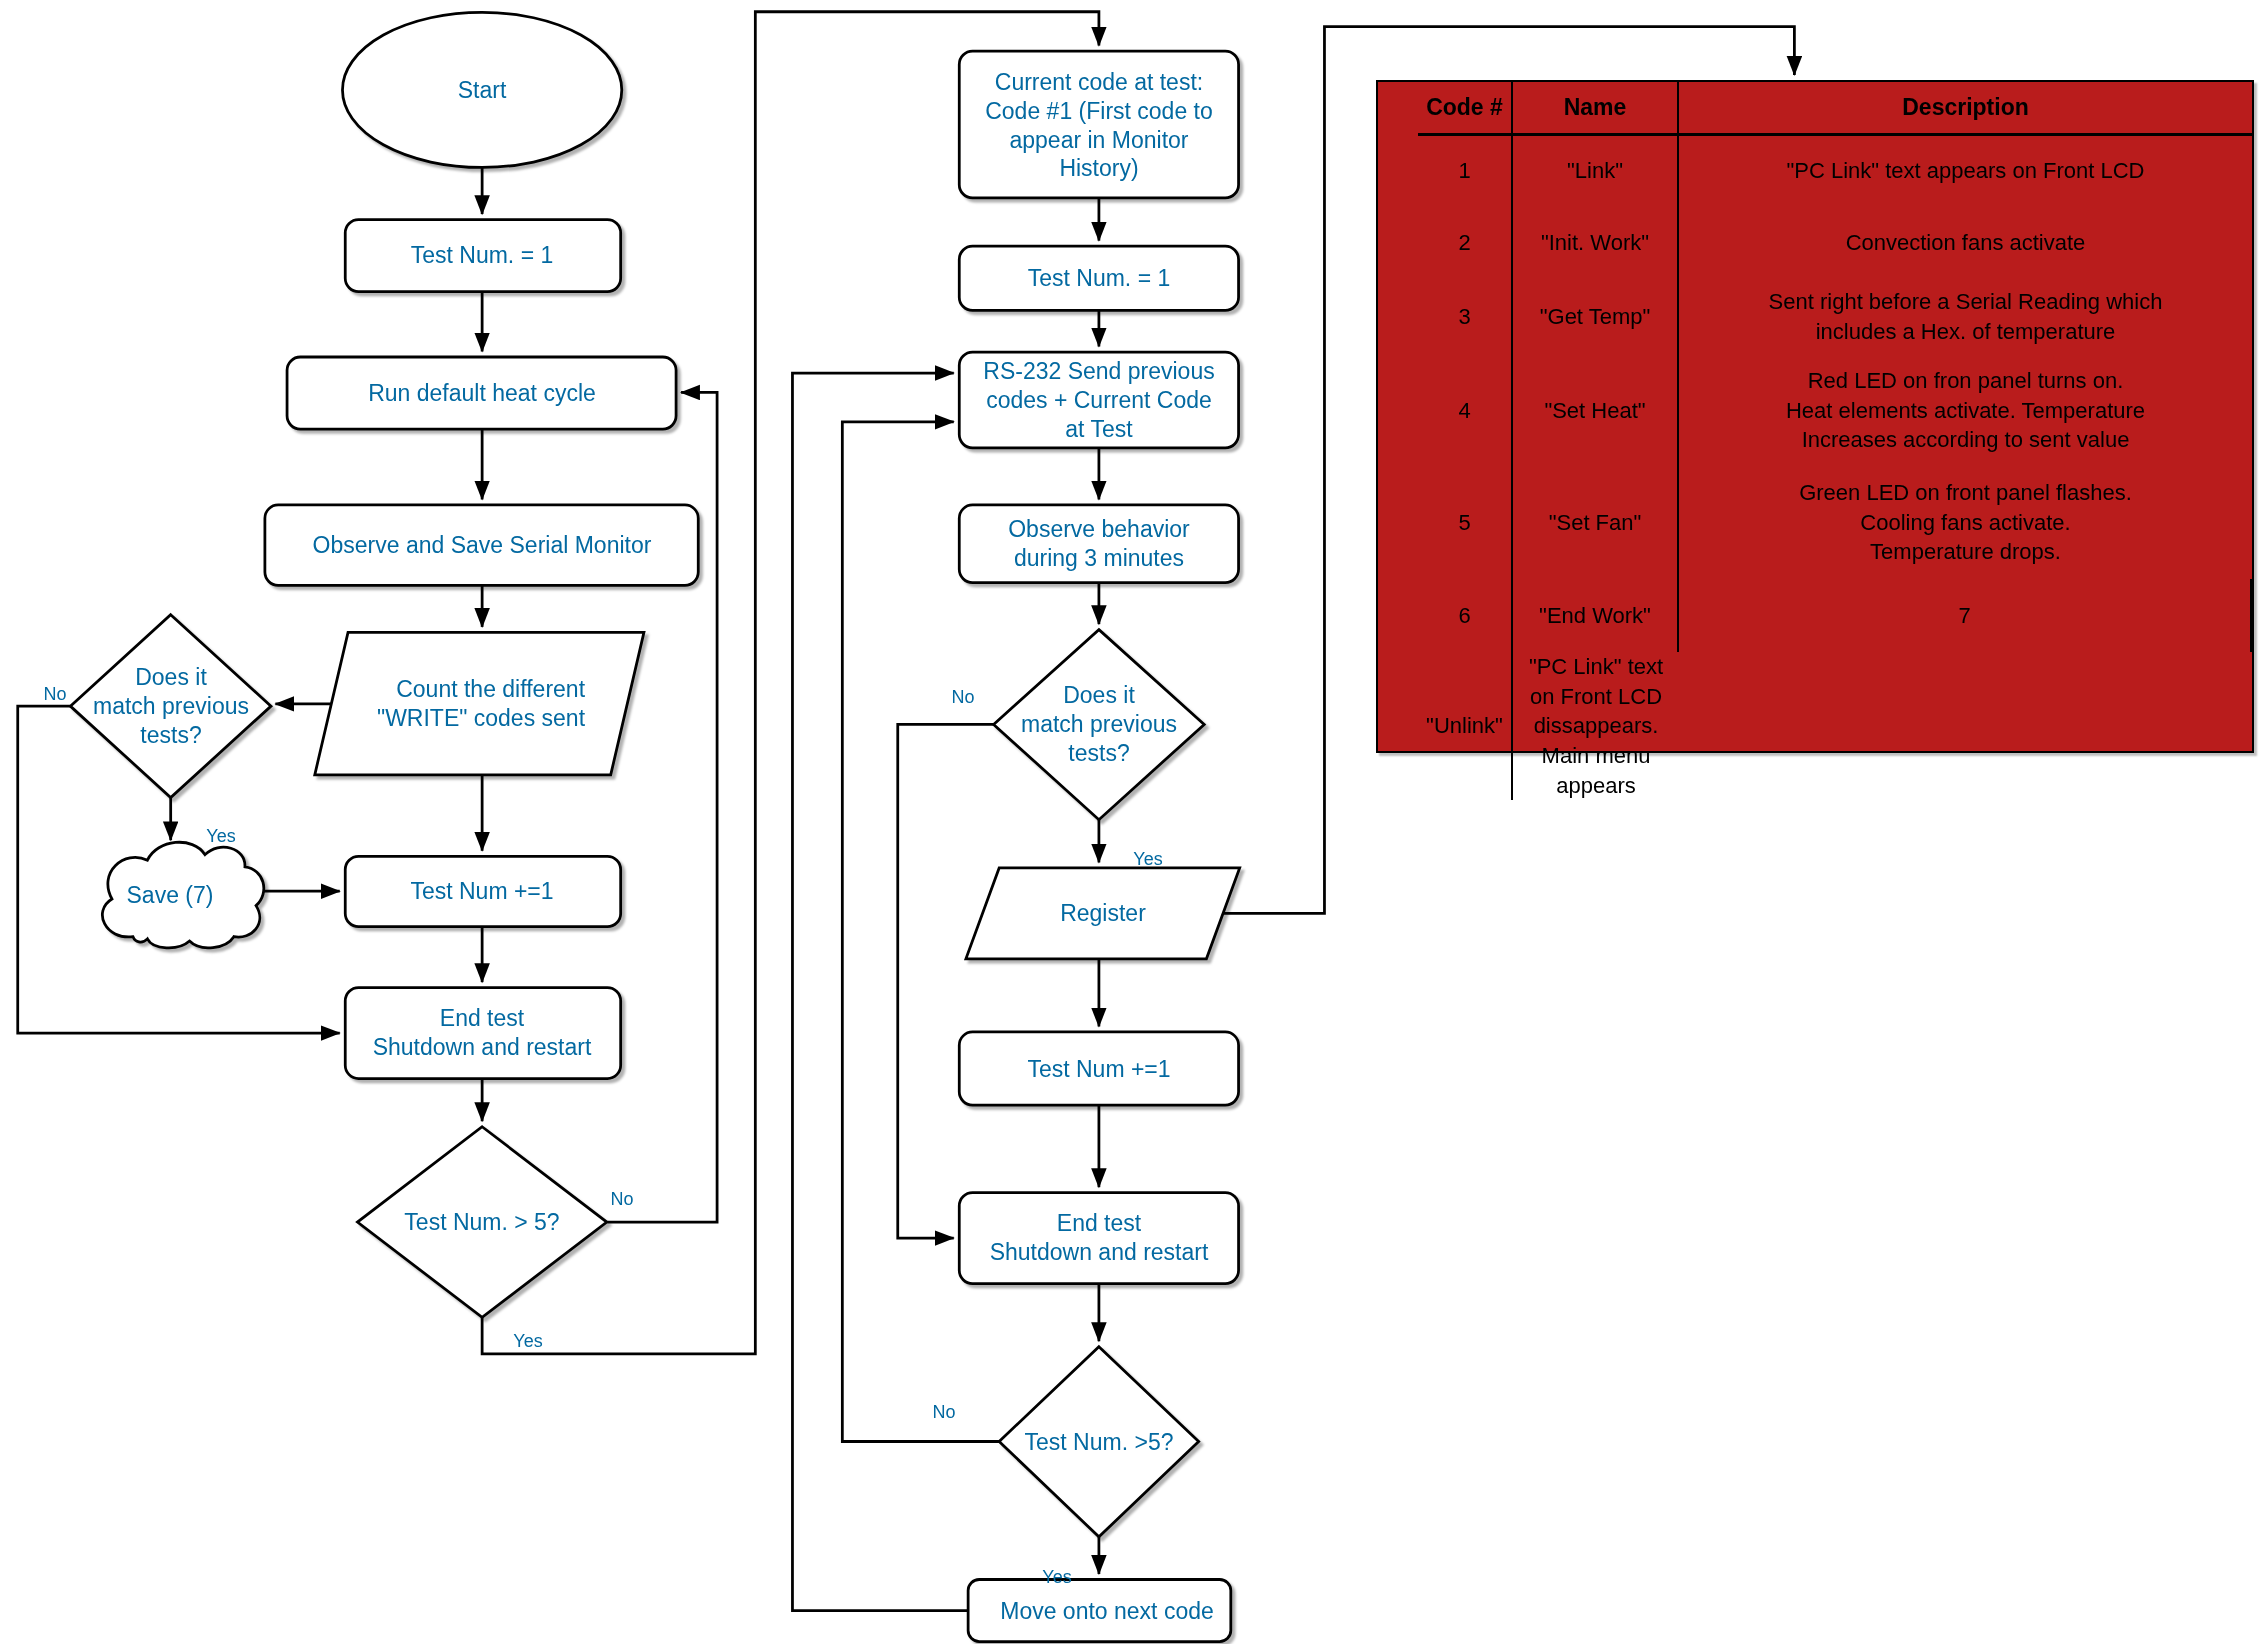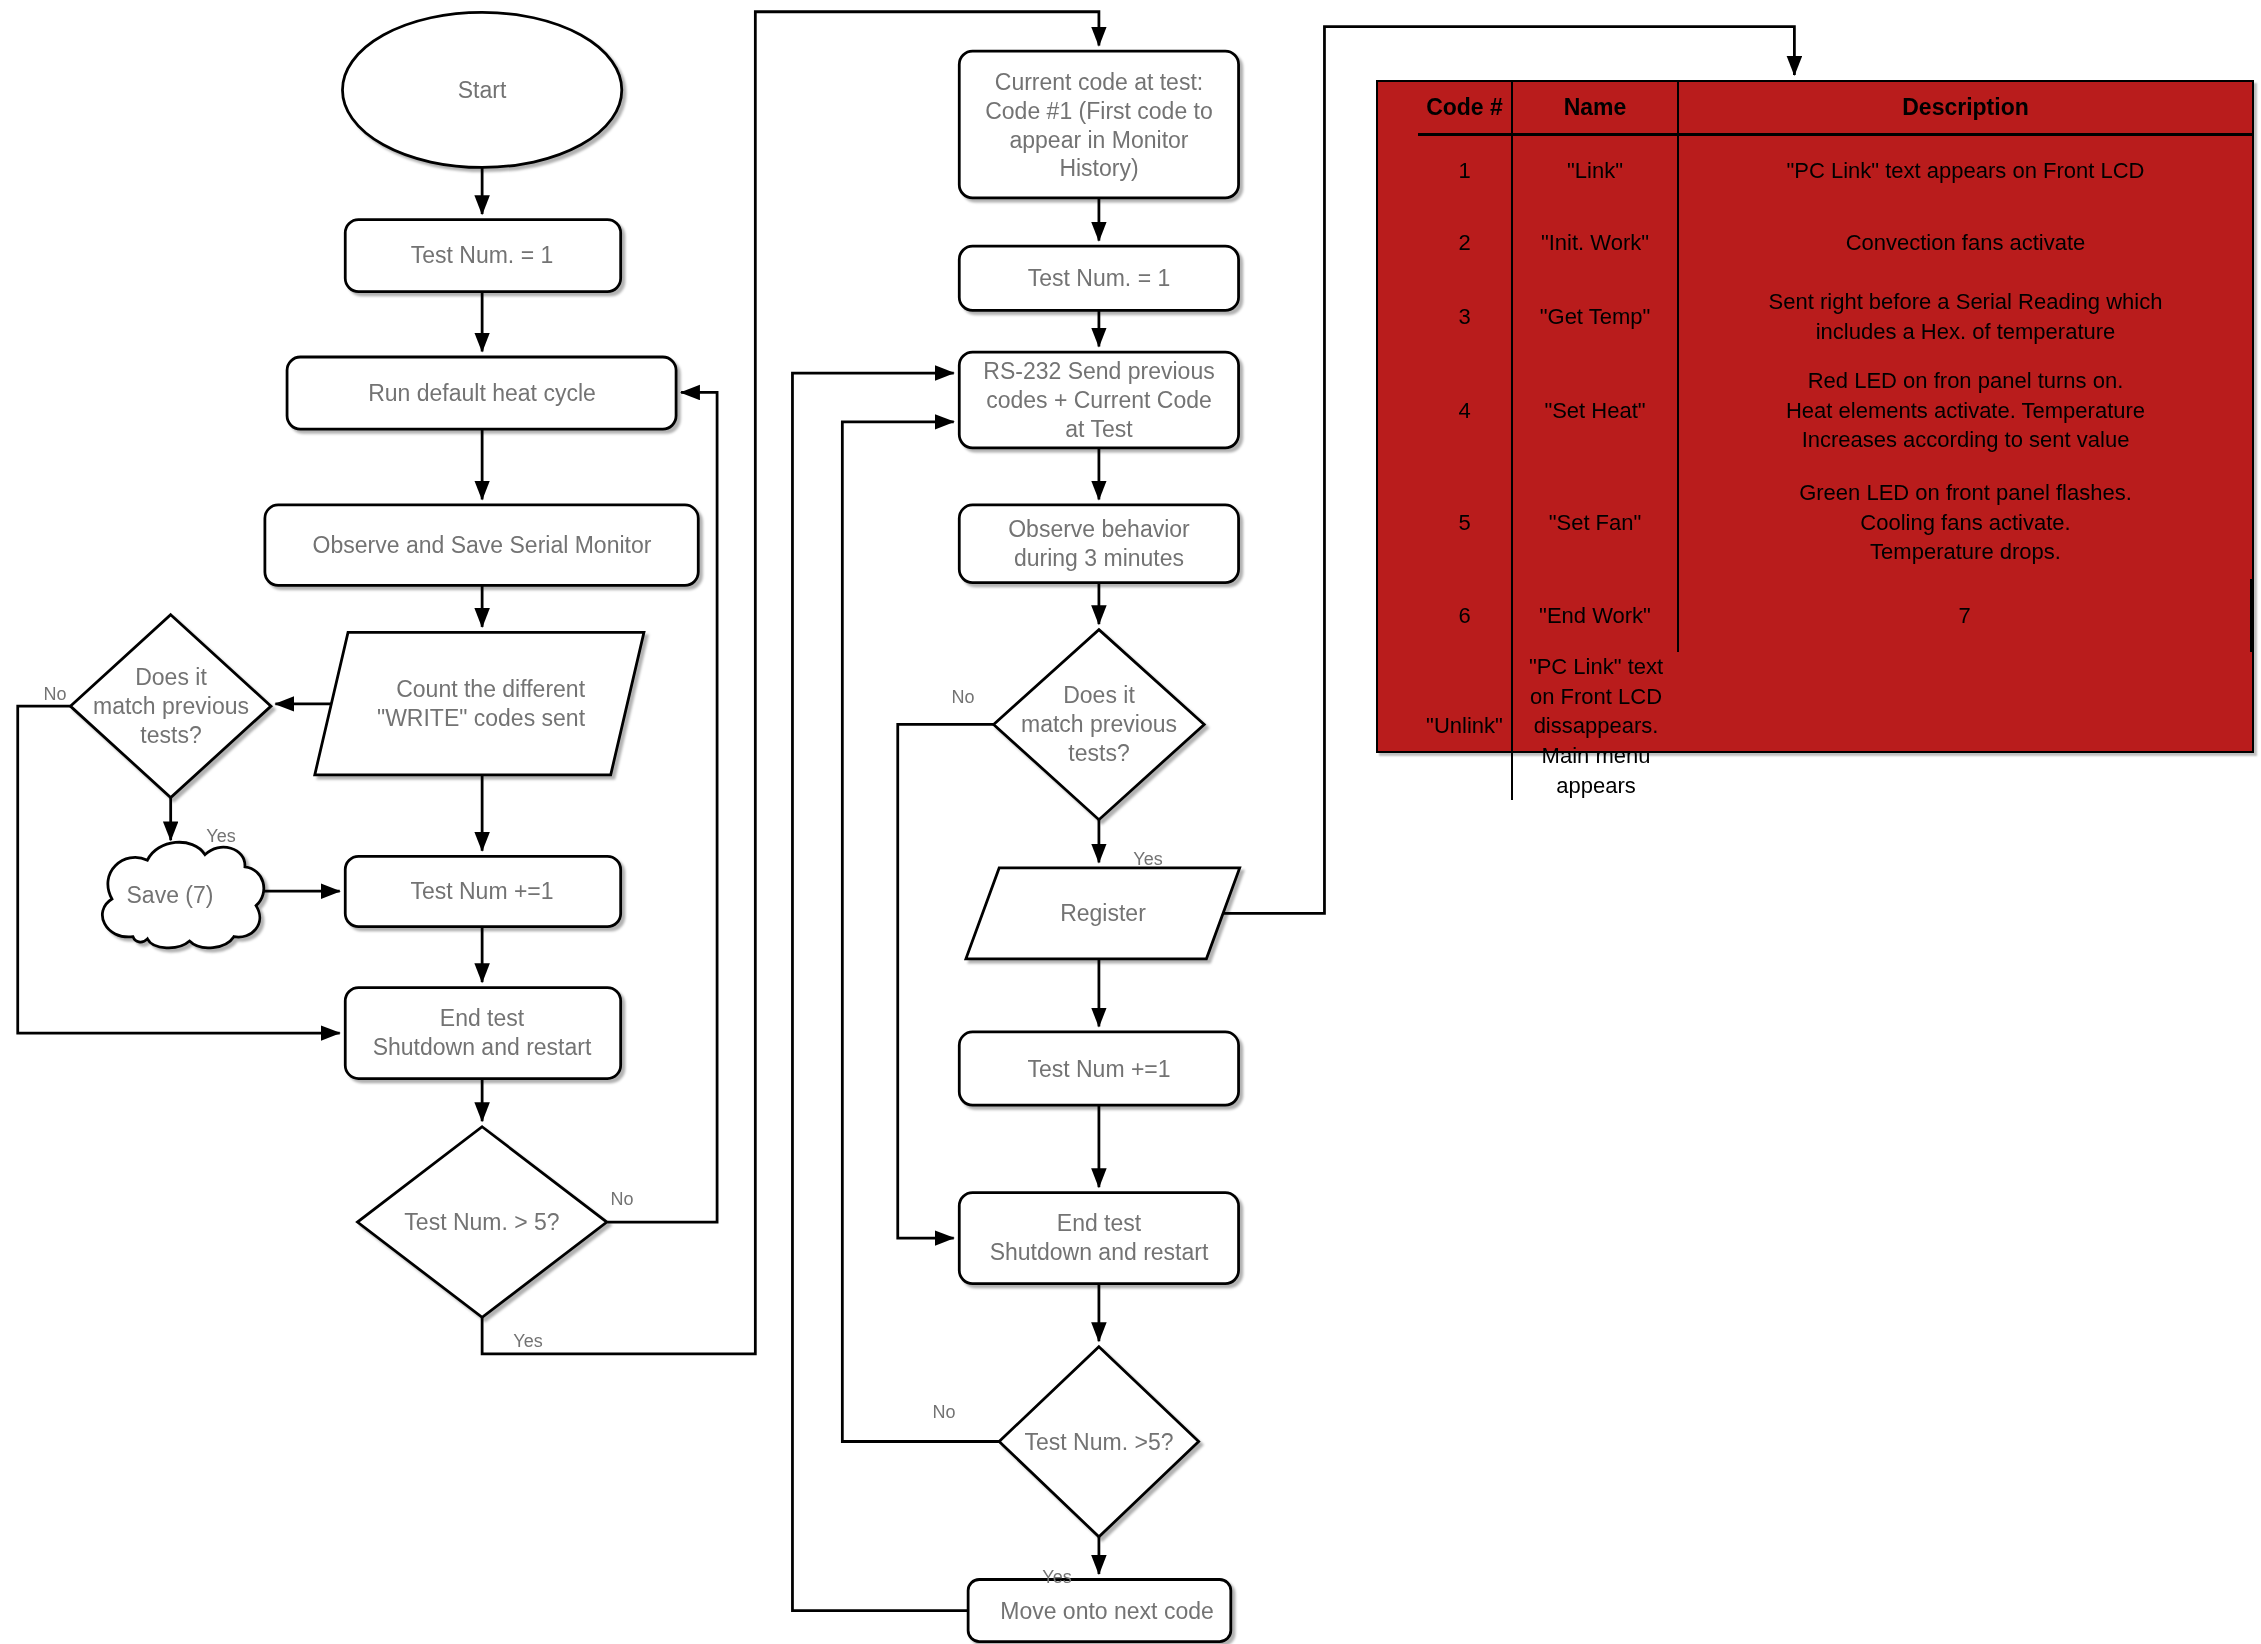--- a/index.html
+++ b/index.html
@@ -8,21 +8,21 @@
     position:relative; width:2261px; height:1645px;
     font-family:"Liberation Sans", sans-serif; color:#000;
   }
   svg.layer { position:absolute; left:0; top:0; }
   .shape { fill:#ffffff; stroke:#000000; stroke-width:5; }
   .shapes { filter: drop-shadow(6px 6px 2px rgba(0,0,0,0.30)); }
   .edge  { fill:none; stroke:#000000; stroke-width:5; }
   .lbl {
     position:absolute; transform:translate(-50%,-50%);
     text-align:center; white-space:pre-line;
-    font-size:23px; line-height:1.25; color:#737373;
+    font-size:23px; line-height:1.25; color:#0369a1;
   }
   .edge-lbl { font-size:18px;margin-top:19px; }
   .tbl {
     position:absolute; left:1376px; top:80px; width:878px; height:673px;
     box-sizing:border-box; border:2.8px solid #000; background:#b91c1c;
     display:grid;
     grid-template-columns:95px 166px 1fr;
     grid-template-rows:54px 70px 73px 76px 111px 113px 73px 1fr;
     box-shadow:3.3px 3.3px 1.7px rgba(0,0,0,0.25);
     padding-left:40px;

